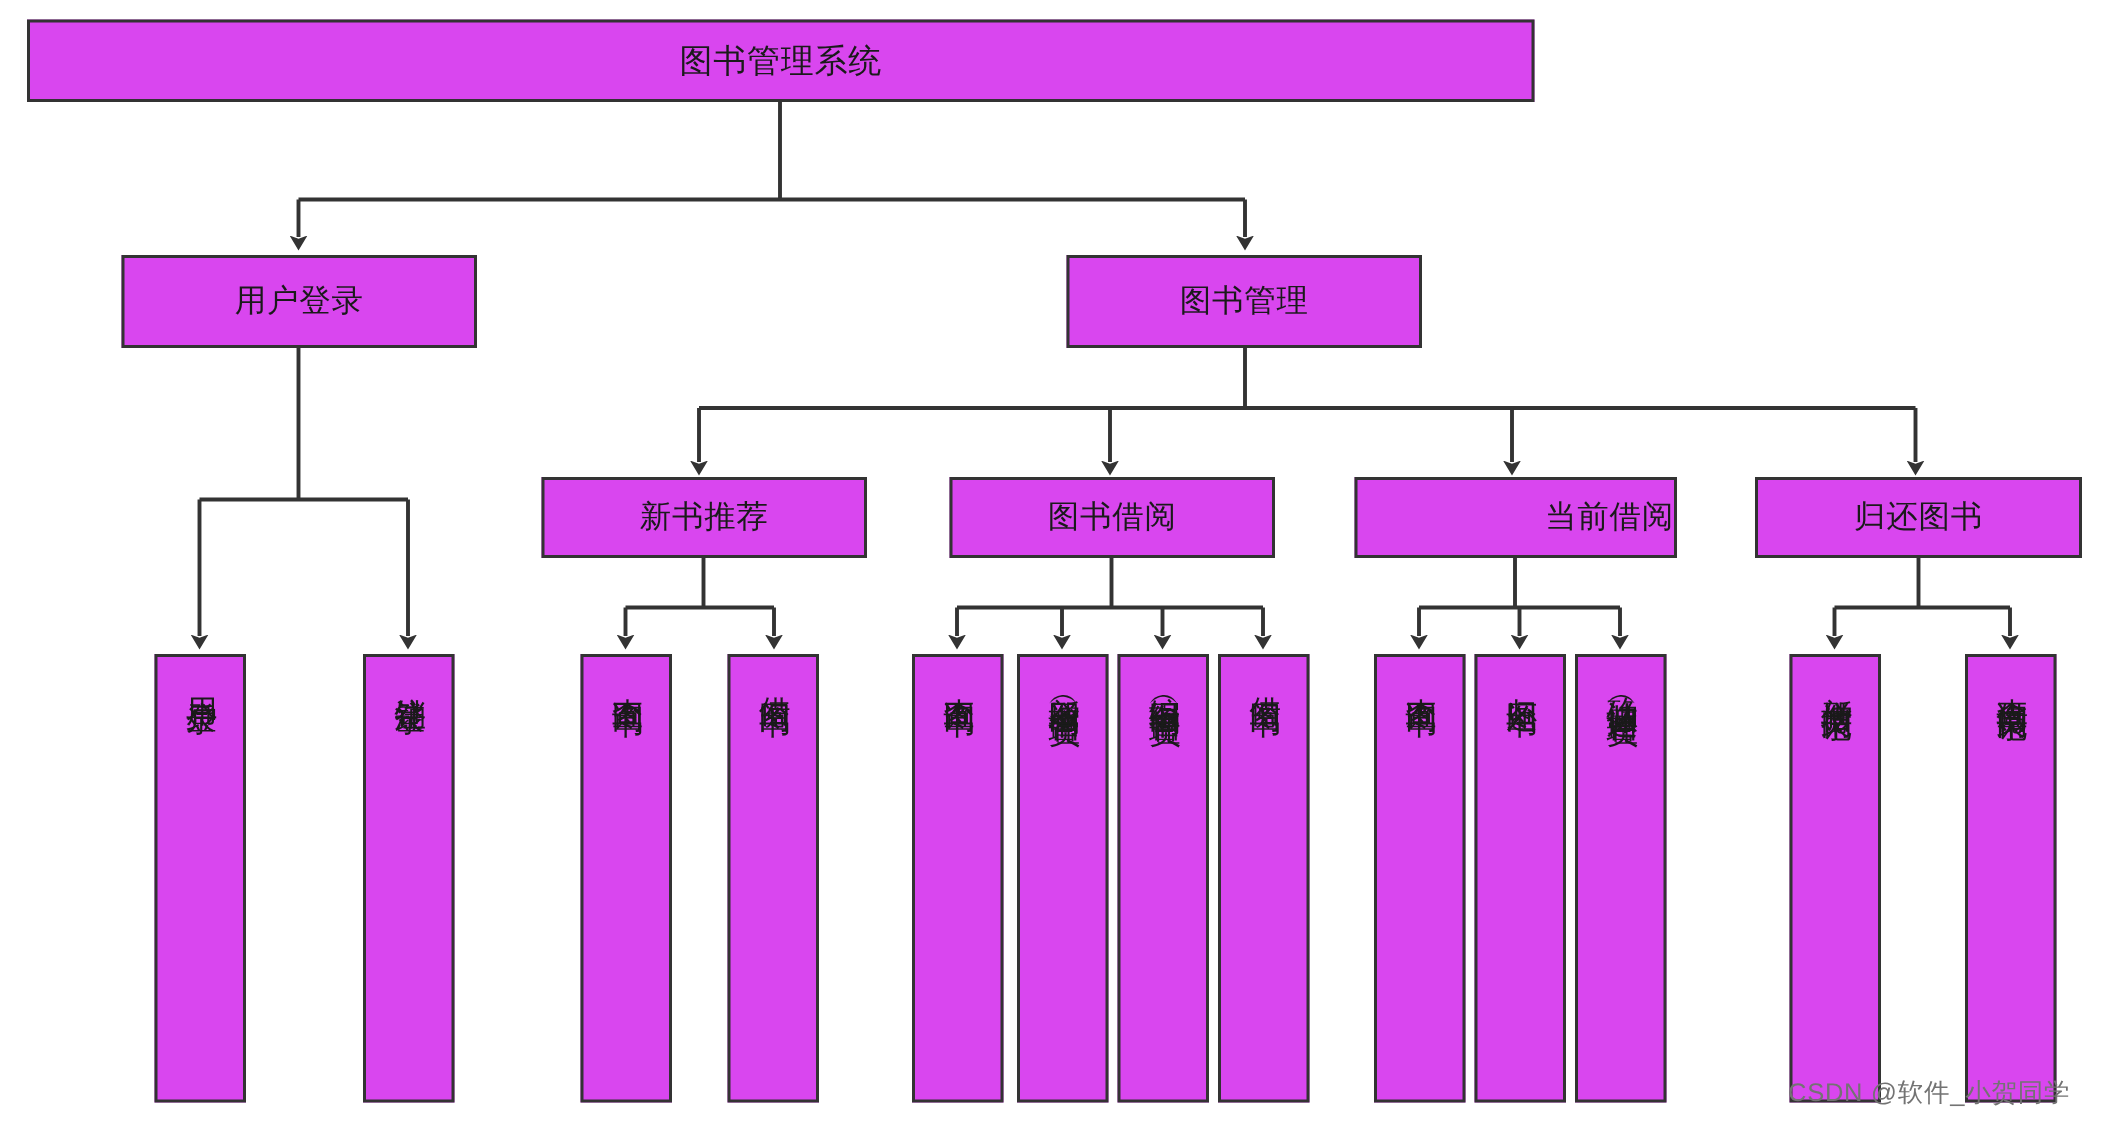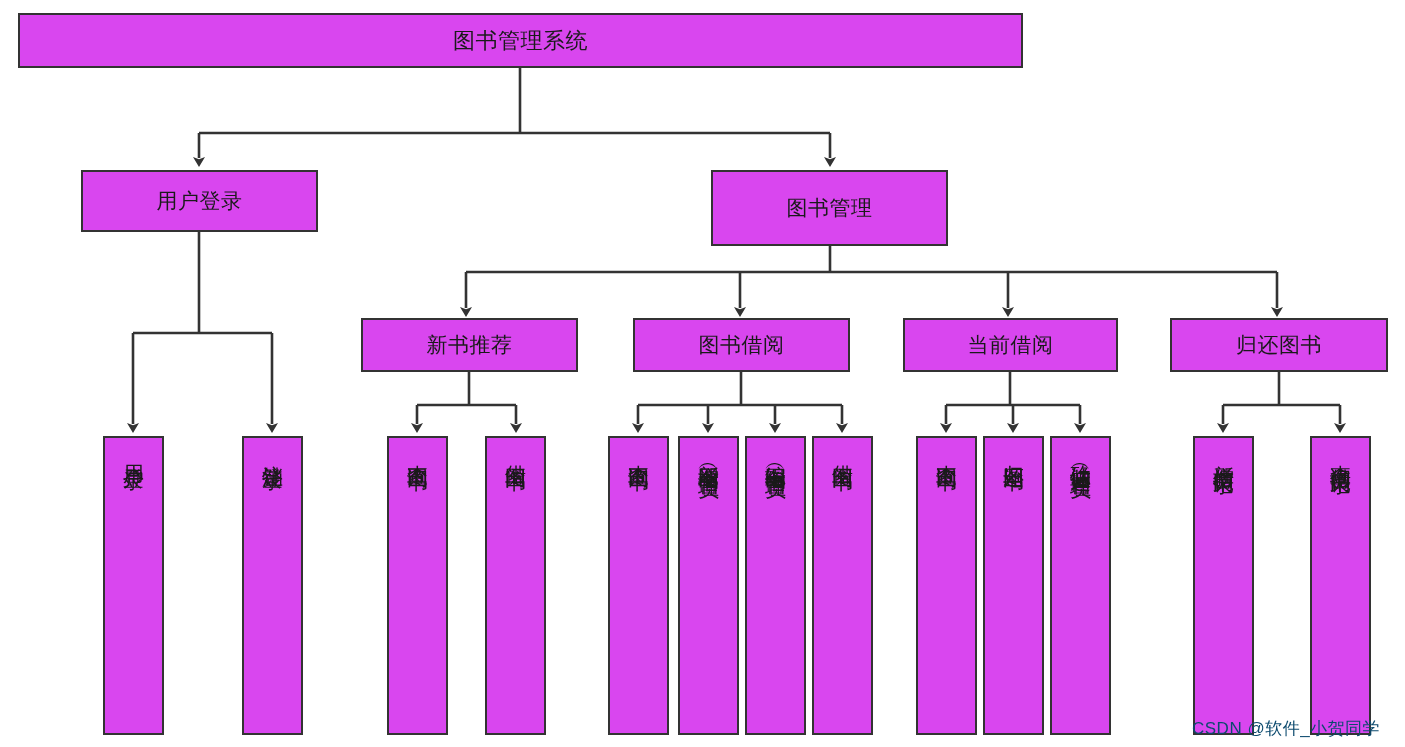--- a/index.html
+++ b/index.html
@@ -59,21 +59,21 @@
     writing-mode: vertical-rl;
     text-orientation: upright;
     font-size: 21px;
     line-height: 1.05;
     letter-spacing: 2px;
     white-space: nowrap;
   }
   .watermark {
     position: absolute;
     font-size: 17px;
-    color: #0c4a6e;
+    color: #737373;
     white-space: nowrap;
     letter-spacing: 0.5px;
   }
 </style>
 </head>
 <body>
 
 <div id="canvas">
 
   <svg class="edges" viewBox="0 0 1405 747">
@@ -126,31 +126,31 @@
     </g>
   </svg>
 
   <div class="node h root" style="left:18px; top:13px; width:1005px; height:55px;">
     <span class="node-label">图书管理系统</span>
   </div>
 
   <div class="node h" style="left:81px; top:170px; width:237px; height:62px;">
     <span class="node-label">用户登录</span>
   </div>
-  <div class="node h" style="left:711px; top:170px; width:237px; height:76px;">
+  <div class="node h" style="left:711px; top:170px; width:237px; height:62px;">
     <span class="node-label">图书管理</span>
   </div>
 
   <div class="node h" style="left:361px; top:318px; width:217px; height:54px;">
     <span class="node-label">新书推荐</span>
   </div>
   <div class="node h" style="left:633px; top:318px; width:217px; height:54px;">
     <span class="node-label">图书借阅</span>
   </div>
-  <div class="node h" style="left:903px; top:318px; width:215px; height:54px;">
+  <div class="node h" style="left:903px; top:318px; width:215px; height:54px;justify-content:flex-end;">
     <span class="node-label">当前借阅</span>
   </div>
   <div class="node h" style="left:1170px; top:318px; width:218px; height:54px;">
     <span class="node-label">归还图书</span>
   </div>
 
   <div class="node v" style="left:103px; top:436px; width:61px; height:299px;">
     <span class="node-label">用户登录</span>
   </div>
   <div class="node v" style="left:242px; top:436px; width:61px; height:299px;">

